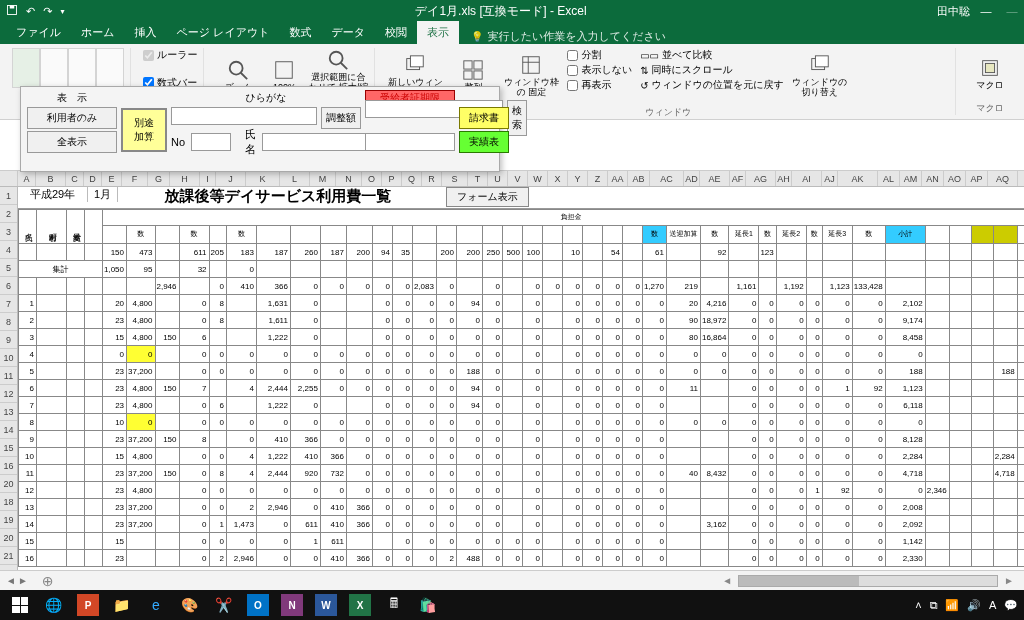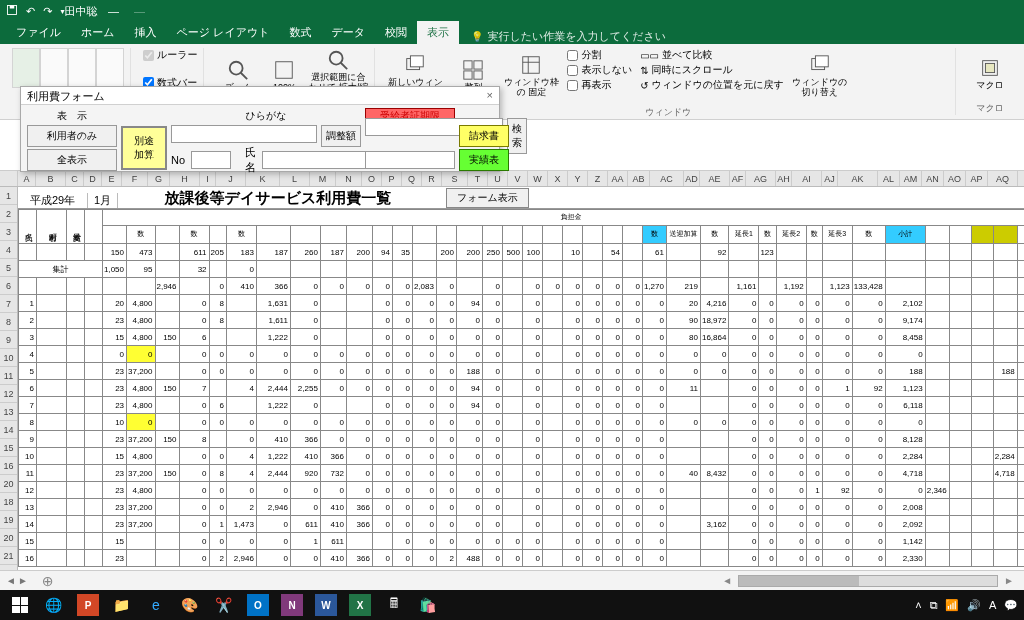--- a/index.html
+++ b/index.html
@@ -51,21 +51,21 @@
 
 .sheetwrap { position: absolute; left: 0; right: 0; top: 170px; bottom: 50px; overflow: hidden; border-top: 1px solid #ccc; }
 .colheaders { height: 16px; display: flex; background: #e6e6e6; border-bottom: 1px solid #bbb; font-size: 9px; color: #444; }
 .colheaders div { border-right: 1px solid #ccc; text-align: center; line-height: 16px; flex-shrink: 0; }
 .rowarea { display: flex; height: calc(100% - 16px); }
 .rowheads { width: 18px; background: #e6e6e6; border-right: 1px solid #bbb; }
 .rowheads div { height: 18px; border-bottom: 1px solid #ccc; text-align: center; font-size: 9px; color: #444; line-height: 18px; }
 .cells { flex: 1; position: relative; overflow: hidden; }
 
 
-.sheettitlebar { position: absolute; left: 0; top: 0; height: 22px; display: flex; align-items: flex-end; width: 100%; border-bottom: 1px solid #999; }
+.sheettitlebar { position: absolute; left: 0; top: 0; height: 22px; display: flex; align-items: flex-start; width: 100%; border-bottom: 1px solid #999; }
 .sheettitlebar .era { width: 70px; text-align: center; border-right: 1px solid #bbb; font-size: 11px; }
 .sheettitlebar .month { width: 30px; text-align: center; border-right: 1px solid #bbb; font-size: 11px; }
 .sheettitlebar .bigtitle { flex: 0 0 320px; text-align: center; font-size: 15px; font-weight: bold; font-family: "MS Mincho", serif; }
 .sheettitlebar .formbtn { margin-left: 8px; padding: 2px 10px; background: #f0f0f0; border: 1px solid #888; font-size: 10px; cursor: pointer; }
 
 
 .datatable { position: absolute; left: 0; top: 22px; font-size: 8px; width: 1600px; }
 .datatable table { border-collapse: collapse; }
 .datatable th, .datatable td { border: 1px solid #888; padding: 0 1px; text-align: center; height: 17px; white-space: nowrap; overflow: hidden; }
 .datatable th { background: #fff; font-weight: normal; font-size: 7px; }
@@ -112,20 +112,21 @@
 <div class="titlebar">
   <div class="qat">
     <span><svg viewBox="0 0 16 16">
           <rect x="2" y="2" width="12" height="12" fill="none" stroke="#fff" stroke-width="1.2"></rect>
           <rect x="5" y="2" width="6" height="4" fill="#fff"></rect>
         </svg></span>
     <span style="color:#fff">↶</span>
     <span style="color:#fff">↷</span>
     <span style="color:#fff;font-size:8px">▾</span>
   </div>
+  <div class="title">デイ1月.xls  [互換モード]  -  Excel</div>
   <div class="user">田中聡</div>
   <div class="wincontrols">
     <span>—</span>
     <span style="opacity:.4">—</span>
   </div>
 </div>
 
 <div class="ribbontabs">
   <div class="tab">ファイル</div>
   <div class="tab">ホーム</div>
@@ -247,24 +248,20 @@
           <rect x="4" y="4" width="16" height="16" fill="none" stroke="#555"></rect>
           <rect x="7" y="7" width="10" height="10" fill="#e7e7c0" stroke="#555"></rect>
         </svg>
         <span>マクロ</span>
       </div>
     <div class="label">マクロ</div>
   </div>
 </div>
 
 <div class="formdlg">
-  <div class="dlgtitle">
-    <span>利用費フォーム</span>
-    <span class="x">×</span>
-  </div>
   <div class="body">
     <div class="hdr">表　示</div>
     <div></div>
     <div class="hdr">ひらがな</div>
     <div class="hdr red">受給者証期限</div>
     <div></div>
 
     <button>利用者のみ</button>
     <div class="toggle" style="grid-row: span 2; white-space:pre-line">別途
 加算</div>

